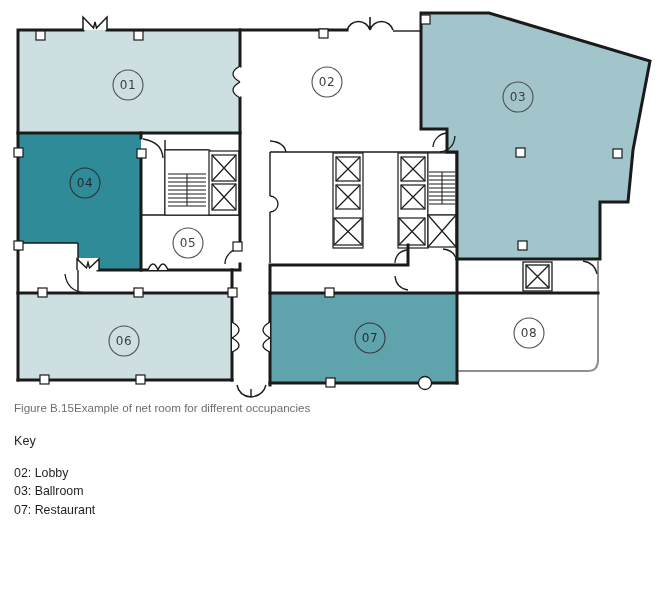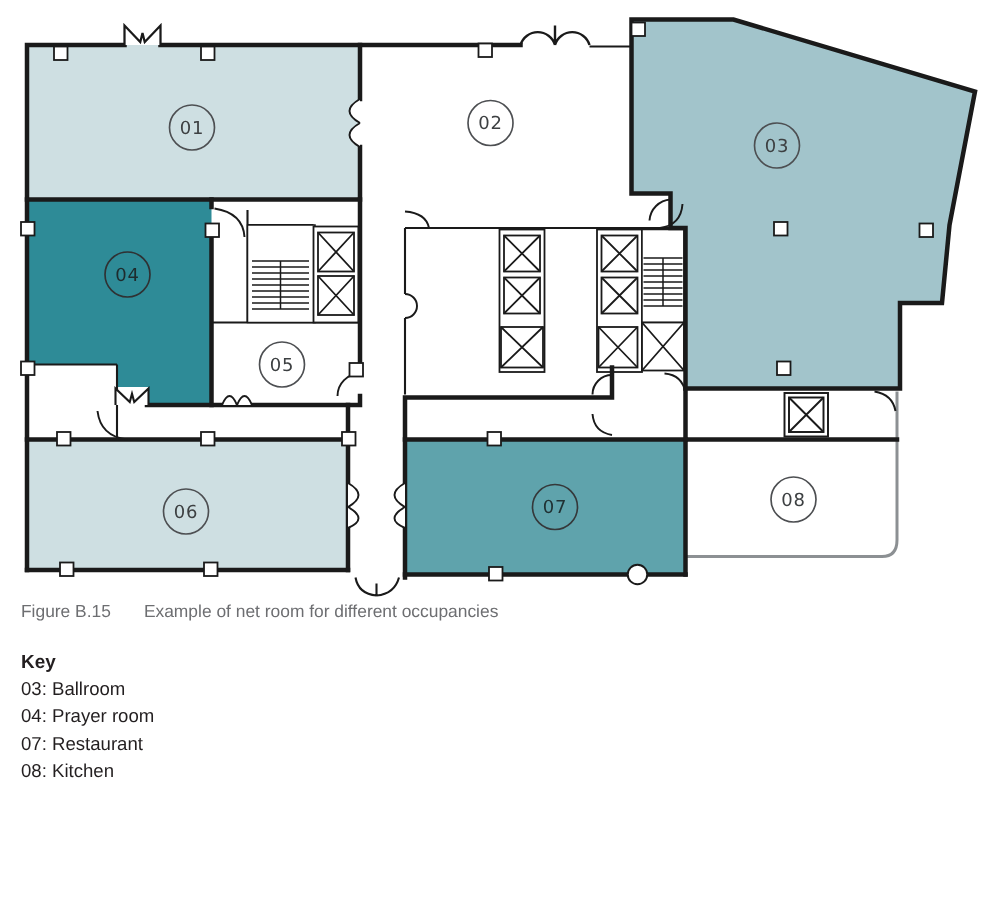--- a/index.html
+++ b/index.html
@@ -1,23 +1,23 @@
 <!DOCTYPE html>
 <html><head>
 <meta charset="utf-8">
 <style>
   html,body{margin:0;padding:0;background:#ffffff;}
   body{width:671px;height:602px;position:relative;font-family:"Liberation Sans",sans-serif;-webkit-font-smoothing:antialiased;}
   .plan-wrap{position:absolute;left:0;top:0;width:577px;height:398px;}
   svg{display:block;}
   .room-label-text{font-family:"DejaVu Sans",sans-serif;font-size:12px;fill:#3d4042;letter-spacing:0.5px;}
   .caption{position:absolute;left:14px;top:401px;font-size:11.6px;color:#6d6e71;}
-  .caption .cap-label{margin-right:22px;}
+  .caption .cap-label{}
   .keyblock{position:absolute;left:14px;top:434px;color:#231f20;}
-  .key-title{font-weight:bold;font-size:12.6px;margin-bottom:2px;}
+  .key-title{font-weight:normal;font-size:12.6px;margin-bottom:16px;}
   .key-item{font-size:12.4px;line-height:18.3px;}
 </style>
 </head>
 <body>
 
 <div class="plan-wrap">
 <svg width="671" height="398" viewBox="0 0 671 398">
 
   <g>
     <rect x="18" y="30" width="222" height="103" fill="#cedfe2"></rect>
@@ -194,17 +194,16 @@
   </g>
 </svg>
 </div>
 
 <div class="caption">
   <span class="cap-label">Figure B.15</span><span>Example of net room for different occupancies</span>
 </div>
 
 <div class="keyblock">
   <div class="key-title">Key</div>
+  <div class="key-item">02: Lobby</div>
   <div class="key-item">03: Ballroom</div>
-  <div class="key-item">04: Prayer room</div>
   <div class="key-item">07: Restaurant</div>
-  <div class="key-item">08: Kitchen</div>
 </div>
 
 </body></html>

